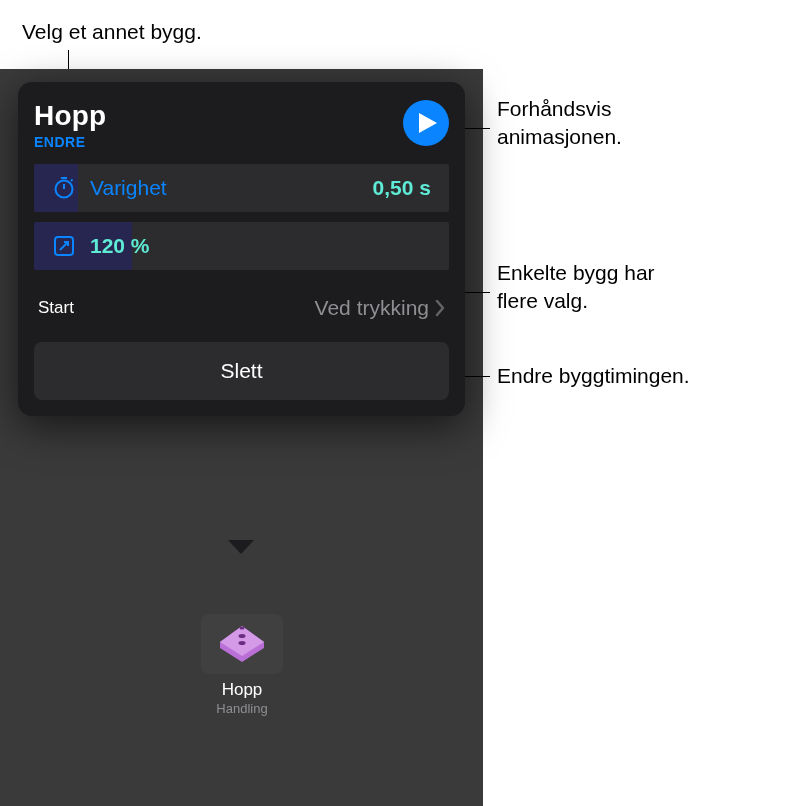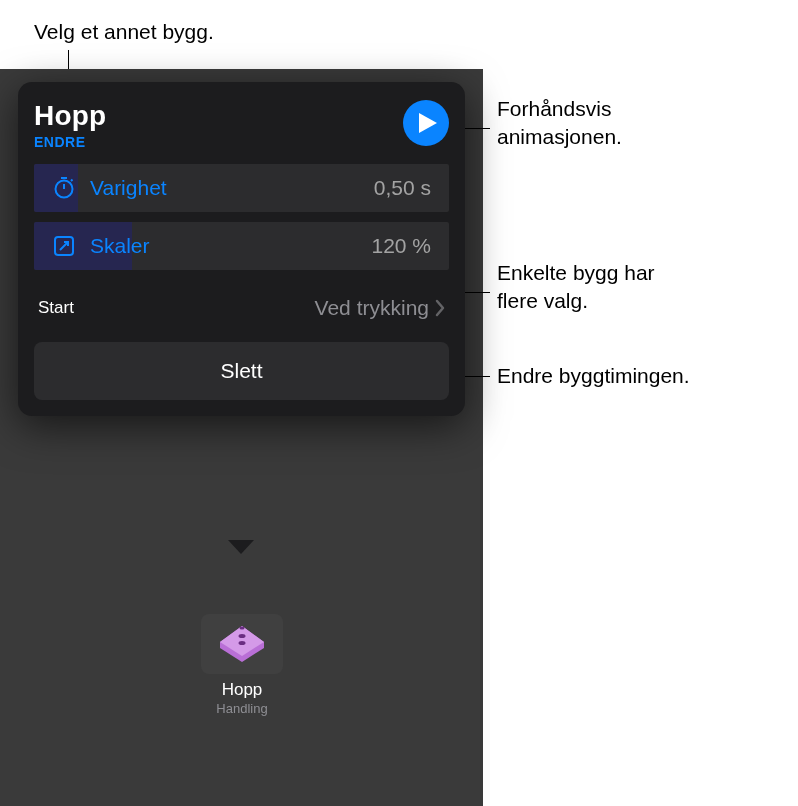--- a/index.html
+++ b/index.html
@@ -114,23 +114,23 @@
   }
   .slider-label {
     color: #0a84ff;
     font-size: 21px;
     font-weight: 400;
     position: relative;
     z-index: 2;
     flex: 1;
   }
   .slider-value {
-    color: #a3a3a3;
-    font-size: 21px;
-    font-weight: 400;
+    color: #5eead4;
+    font-size: 21px;
+    font-weight: 700;
     position: relative;
     z-index: 2;
   }
 
   .start-row {
     display: flex;
     align-items: center;
     padding: 16px 4px 16px 4px;
     cursor: pointer;
   }
@@ -196,21 +196,21 @@
     position: absolute;
     font-size: 21px;
     color: #000000;
     line-height: 1.35;
   }
   .callout-line {
     position: absolute;
     background: #000000;
   }
 
-  .c-top { left: 34px; top: 18px; }
+  .c-top { left: 22px; top: 18px; }
   .l-top { left: 68px; top: 50px; width: 1px; height: 98px; }
 
   .c-preview { left: 497px; top: 95px; }
   .l-preview { left: 446px; top: 128px; width: 44px; height: 1px; }
 
   .c-options { left: 497px; top: 259px; }
   .l-options { left: 424px; top: 292px; width: 66px; height: 1px; }
 
   .c-timing { left: 497px; top: 362px; }
   .l-timing { left: 412px; top: 376px; width: 78px; height: 1px; }
@@ -254,21 +254,20 @@
 
   <div class="slider-row">
     <div class="slider-fill fill-scale"></div>
     <div class="slider-icon">
       <svg width="24" height="24" viewBox="0 0 24 24" fill="none" stroke="#0a84ff" stroke-width="2">
         <rect x="3" y="3" width="18" height="18" rx="3"></rect>
         <path d="M8 16 L16 8"></path>
         <path d="M12 8 L16 8 L16 12"></path>
       </svg>
     </div>
-    <div class="slider-label">Skaler</div>
     <div class="slider-value">120 %</div>
   </div>
 
   <div class="start-row">
     <div class="start-label">Start</div>
     <div class="start-value">Ved trykking</div>
     <svg class="chevron" width="10" height="18" viewBox="0 0 10 18" fill="none" stroke="#636366" stroke-width="2.5" stroke-linecap="round" stroke-linejoin="round">
       <path d="M2 2 L8 9 L2 16"></path>
     </svg>
   </div>

